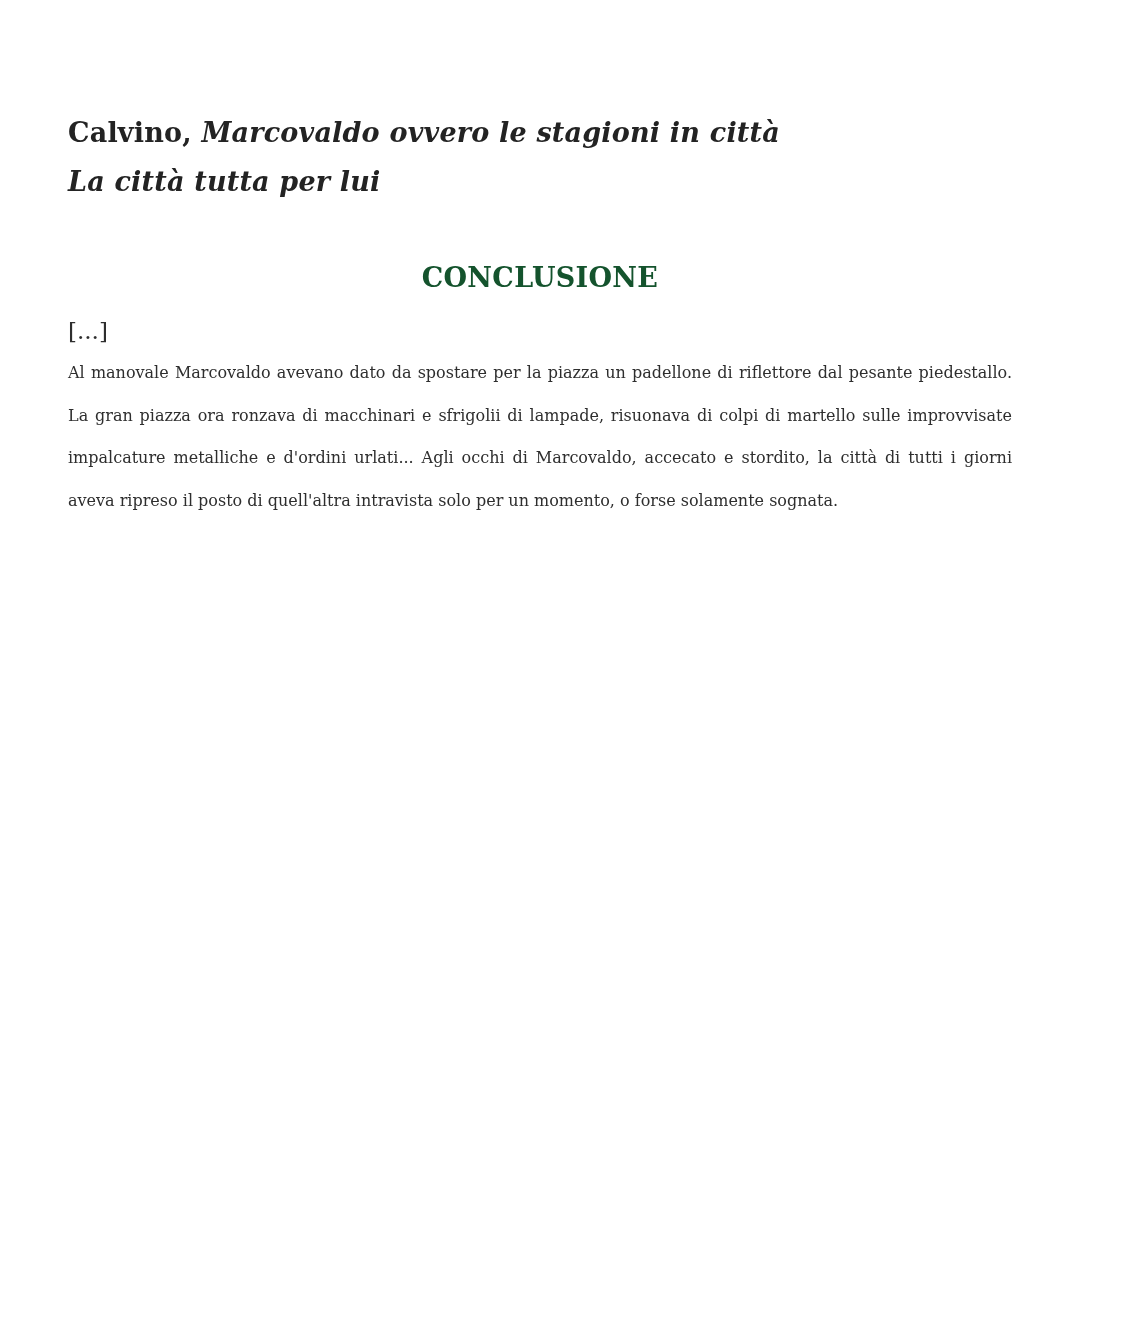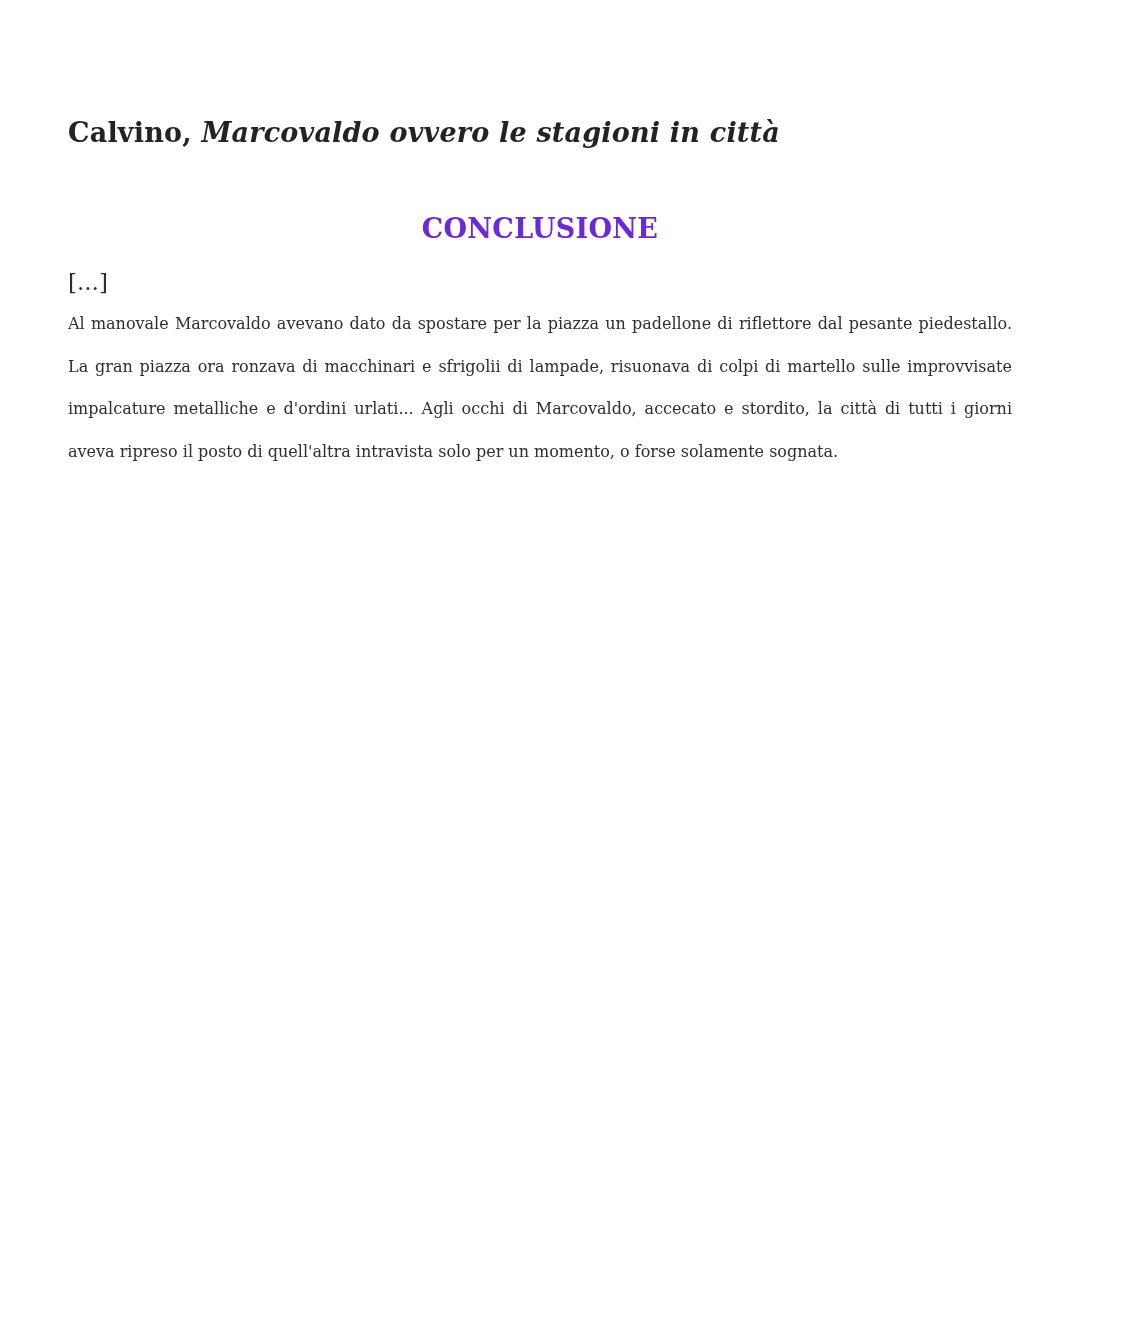--- a/index.html
+++ b/index.html
@@ -29,21 +29,21 @@
     color: #232323;
     letter-spacing: 0.2px;
   }
   .doc-title .italic {
     font-style: italic;
   }
   .section-heading {
     font-size: 27px;
     font-weight: bold;
     text-align: center;
-    color: #6d28d9;
+    color: #14532d;
     margin: 0;
     margin-top: 52px;
     line-height: 40px;
     letter-spacing: 0.3px;
   }
   .omission {
     font-size: 23px;
     line-height: 42px;
     margin: 0;
     margin-top: 12px;
@@ -57,20 +57,21 @@
     color: #2e2e2e;
   }
 </style>
 </head>
 <body>
 
 <div class="page">
 
   <h1 class="doc-title">
     <span>Calvino, </span><span class="italic">Marcovaldo ovvero le stagioni in città</span><br>
+    <span class="italic">La città tutta per lui</span>
   </h1>
 
   <h2 class="section-heading">CONCLUSIONE</h2>
 
   <p class="omission">[...]</p>
 
   <p class="body-paragraph">Al manovale Marcovaldo avevano dato da spostare per la piazza un padellone di riflettore dal pesante piedestallo. La gran piazza ora ronzava di macchinari e sfrigolii di lampade, risuonava di colpi di martello sulle improvvisate impalcature metalliche e d'ordini urlati... Agli occhi di Marcovaldo, accecato e stordito, la città di tutti i giorni aveva ripreso il posto di quell'altra intravista solo per un momento, o forse solamente sognata.</p>
 
 </div>
 

